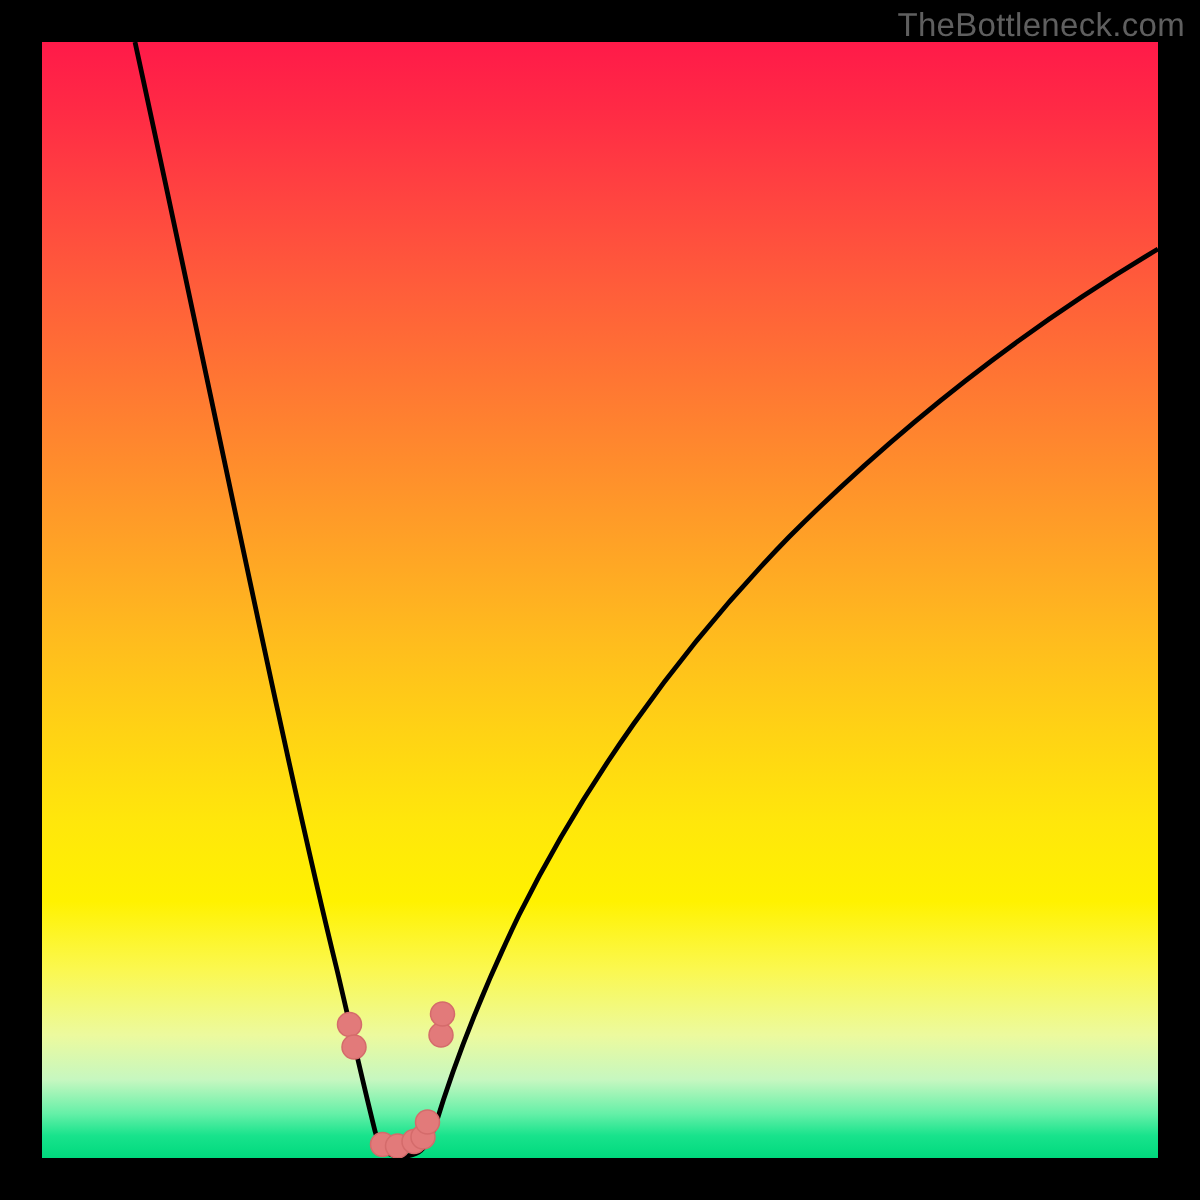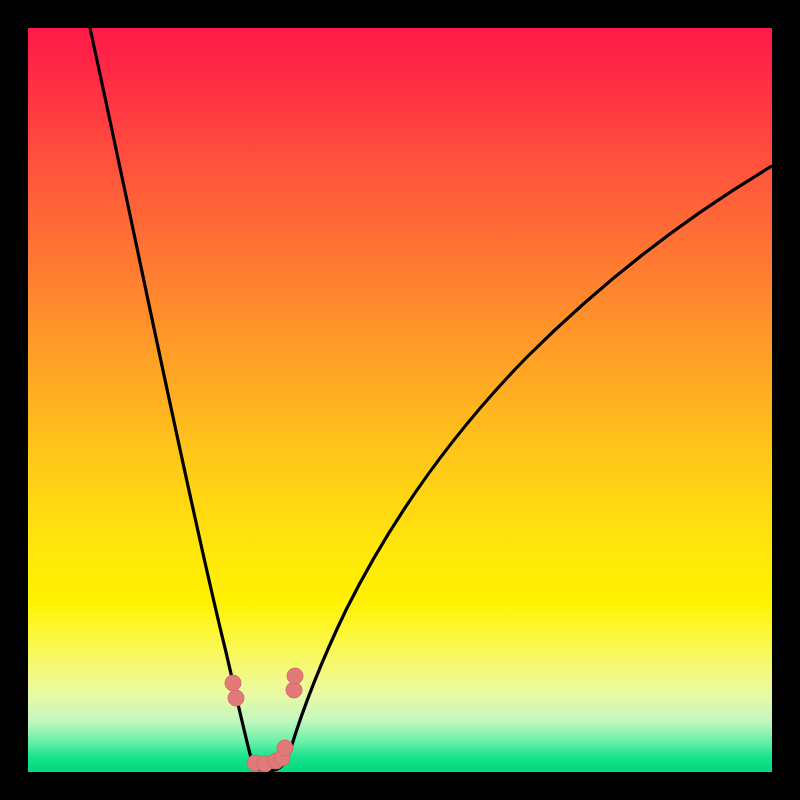--- a/index.html
+++ b/index.html
@@ -89,13 +89,14 @@
         <circle cx="237" cy="736" r="8"></circle>
         <circle cx="248" cy="733" r="8"></circle>
         <circle cx="254" cy="730" r="8"></circle>
         <circle cx="257" cy="720" r="8"></circle>
         <circle cx="266" cy="662" r="8"></circle>
         <circle cx="267" cy="648" r="8"></circle>
       </g>
     </svg>
 
   </div>
+  <div class="watermark">TheBottleneck.com</div>
 </div>
 
 </body></html>

